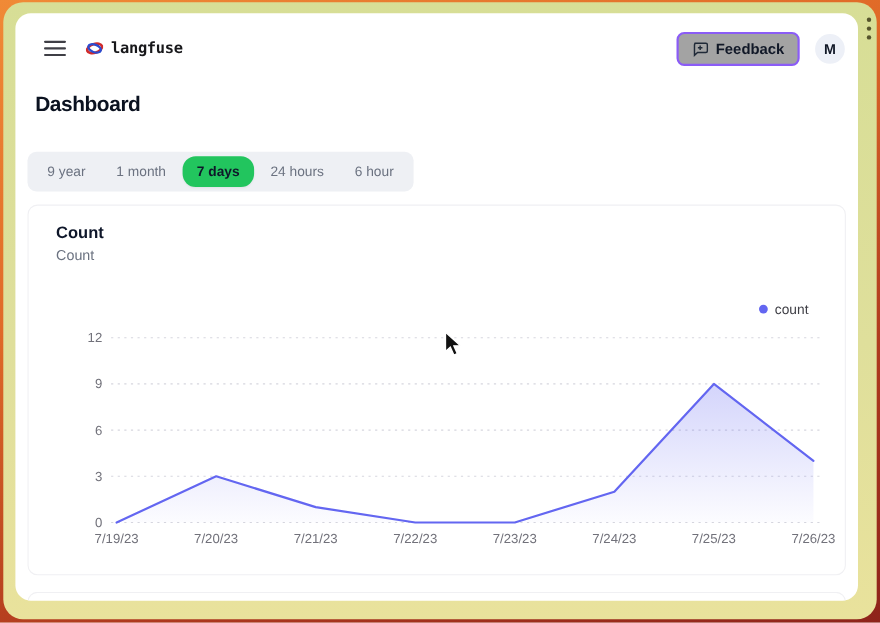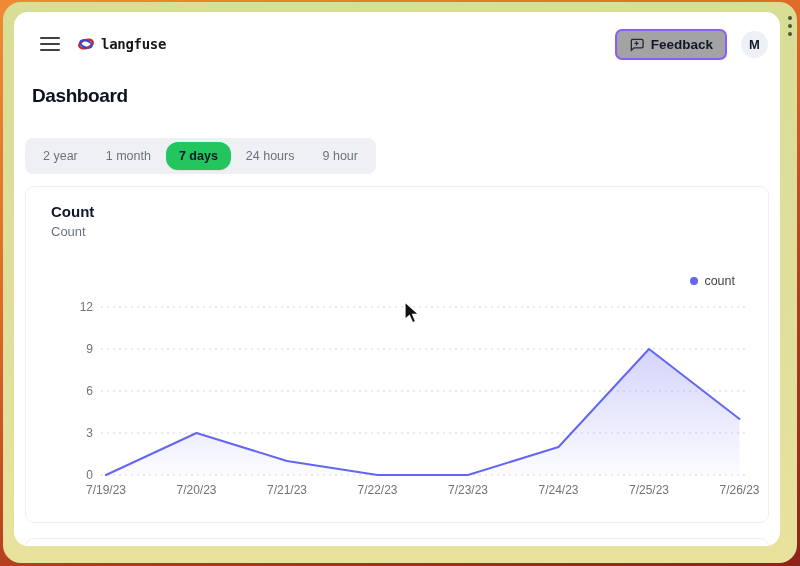--- a/index.html
+++ b/index.html
@@ -95,25 +95,25 @@
       </button>
       <div class="avatar">
         <span>M</span>
       </div>
     </div>
   </div>
 
   <h1 class="page-title">Dashboard</h1>
 
   <div class="tabs">
-    <div class="tab">2 year</div>
+    <div class="tab">9 year</div>
     <div class="tab">1 month</div>
     <div class="tab active">7 days</div>
     <div class="tab">24 hours</div>
-    <div class="tab">9 hour</div>
+    <div class="tab">6 hour</div>
   </div>
 
   <div class="card">
     <div class="card-title">Count</div>
     <div class="card-sub">Count</div>
     <div class="legend">
       <i style="background: rgb(99, 102, 241);"></i>
       <span>count</span>
     </div>
     <div class="chart-wrap">

